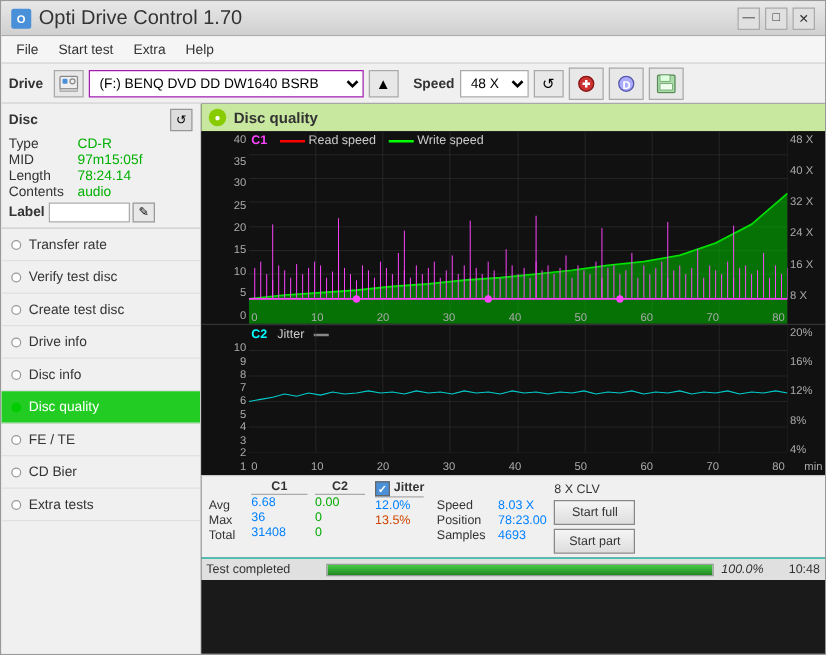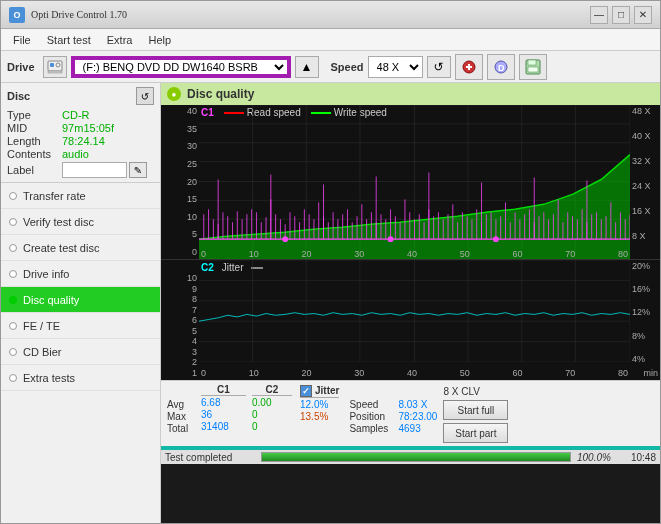--- a/index.html
+++ b/index.html
@@ -26,23 +26,22 @@
     .title-bar .title-icon {
       width: 16px; height: 16px;
       background: #4a90d9;
       border-radius: 2px;
       margin-right: 6px;
       display: flex; align-items: center; justify-content: center;
       color: white; font-size: 9px; font-weight: bold;
     }
     .title-bar .title-text {
       flex: 1;
-      font-size: 10px;
+      font-size: 16px;
       color: #333;
-      font-family: Liberation Serif, serif;
     }
     .title-bar .window-controls {
       display: flex; gap: 4px;
     }
     .title-bar .win-btn {
       width: 18px; height: 18px;
       border: 1px solid #aaa;
       background: #e0e0e0;
       cursor: pointer;
       display: flex; align-items: center; justify-content: center;
@@ -73,21 +72,21 @@
       height: 32px;
       display: flex;
       align-items: center;
       padding: 0 6px;
       border-bottom: 1px solid #ccc;
       gap: 4px;
     }
     .drive-label { font-size: 11px; color: #333; margin-right: 4px; font-weight: bold; }
     .drive-select {
       height: 22px;
-      border: 4px solid #a21caf;
+      border: 1px solid #a21caf;
       background: white;
       font-size: 11px;
       padding: 0 4px;
       flex: 1;
       max-width: 220px;
     }
     .drive-icon-btn {
       width: 24px; height: 22px;
       border: 1px solid #aaa;
       background: #e8e8e8;
@@ -155,21 +154,21 @@
       font-size: 11px;
     }
     .disc-key { color: #333; width: 55px; flex-shrink: 0; }
     .disc-val { color: #00b000; font-weight: normal; }
     .disc-label-row {
       display: flex;
       align-items: center;
       margin-top: 2px;
       font-size: 11px;
     }
-    .disc-label-key { color: #333; width: 55px; }
+    .disc-label-key { color: #333; width: 32px; font-weight: bold; }
     .disc-label-input {
       width: 65px;
       height: 16px;
       border: 1px solid #aaa;
       font-size: 10px;
       padding: 0 2px;
     }
     .disc-label-edit {
       width: 18px; height: 16px;
       border: 1px solid #999;
@@ -362,21 +361,21 @@
       cursor: pointer;
       font-size: 10px;
       color: #333;
       display: flex; align-items: center; justify-content: center;
     }
 
     
     .progress-bar-container {
       background: #e0e0e0;
       height: 18px;
-      border-top: 4px solid #14b8a6;
+      border-top: 1px solid #14b8a6;
       display: flex;
       align-items: center;
       padding: 0 4px;
       gap: 6px;
     }
     .progress-text { font-size: 10px; color: #333; width: 90px; }
     .progress-track {
       flex: 1;
       height: 10px;
       border: 1px solid #999;
@@ -498,20 +497,24 @@
         <div class="nav-dot white"></div>
         <span>Verify test disc</span>
       </div>
       <div class="nav-item">
         <div class="nav-dot white"></div>
         <span>Create test disc</span>
       </div>
       <div class="nav-item">
         <div class="nav-dot white"></div>
         <span>Drive info</span>
+      </div>
+      <div class="nav-item">
+        <div class="nav-dot white"></div>
+        <span>Disc info</span>
       </div>
       <div class="nav-item active">
         <div class="nav-dot green"></div>
         <span>Disc quality</span>
       </div>
       <div class="nav-item">
         <div class="nav-dot white"></div>
         <span>FE / TE</span>
       </div>
       <div class="nav-item">

